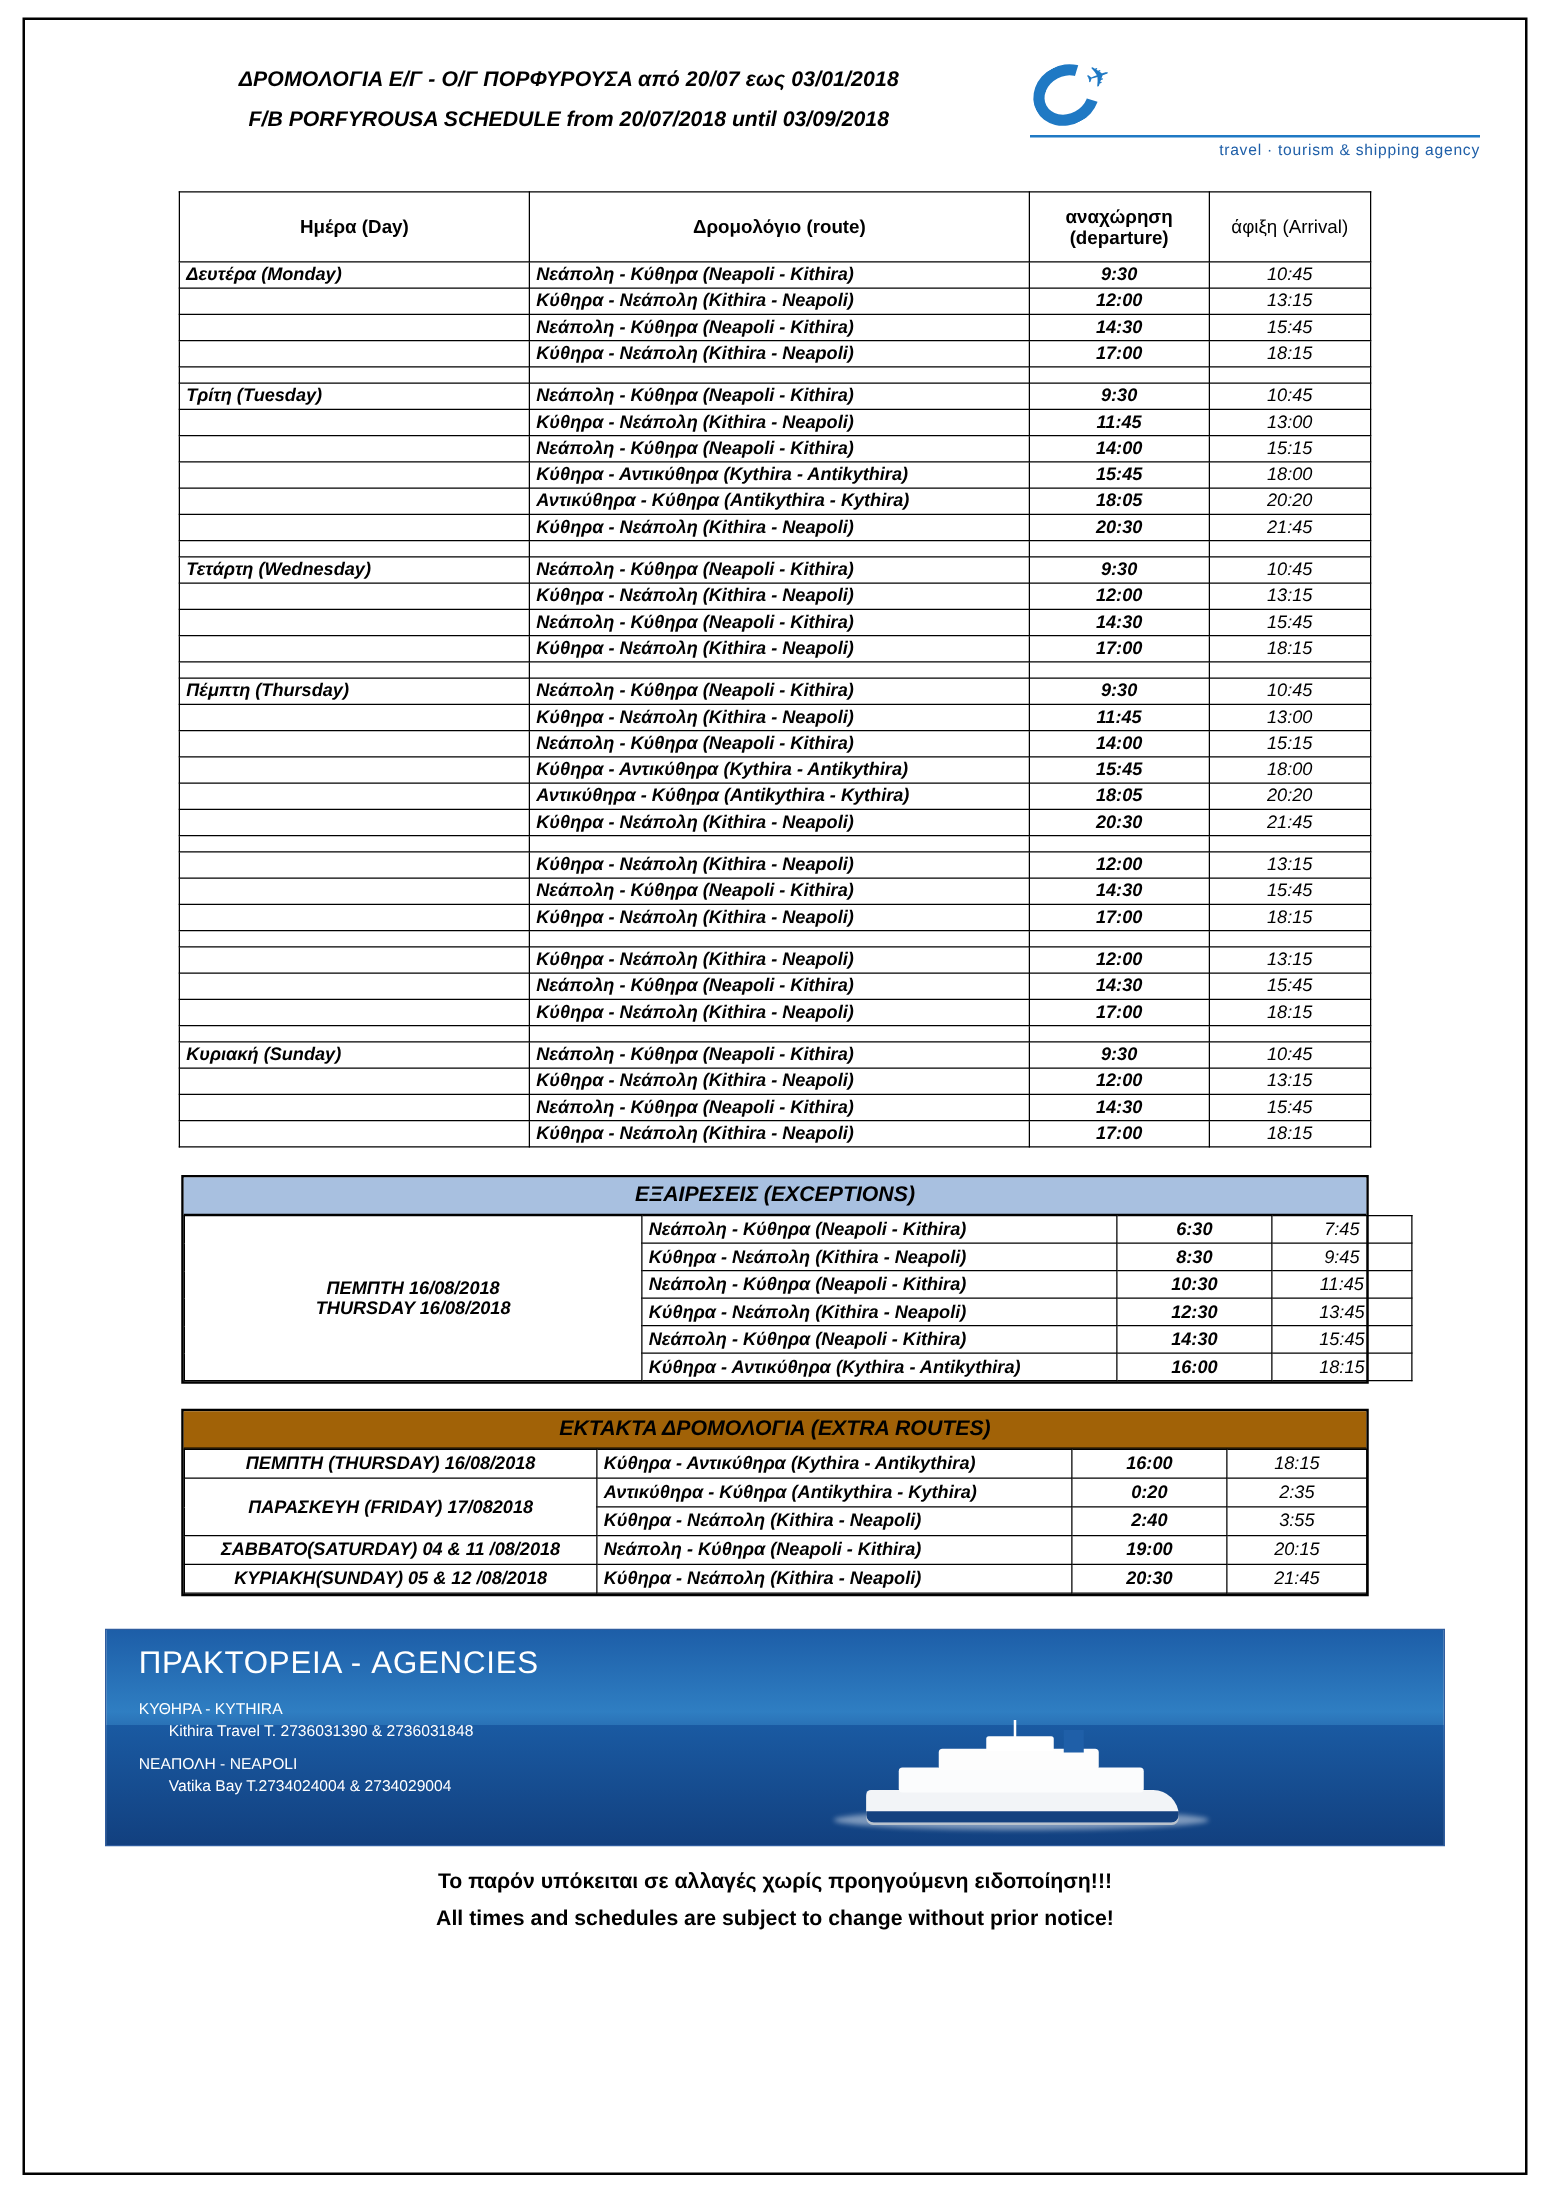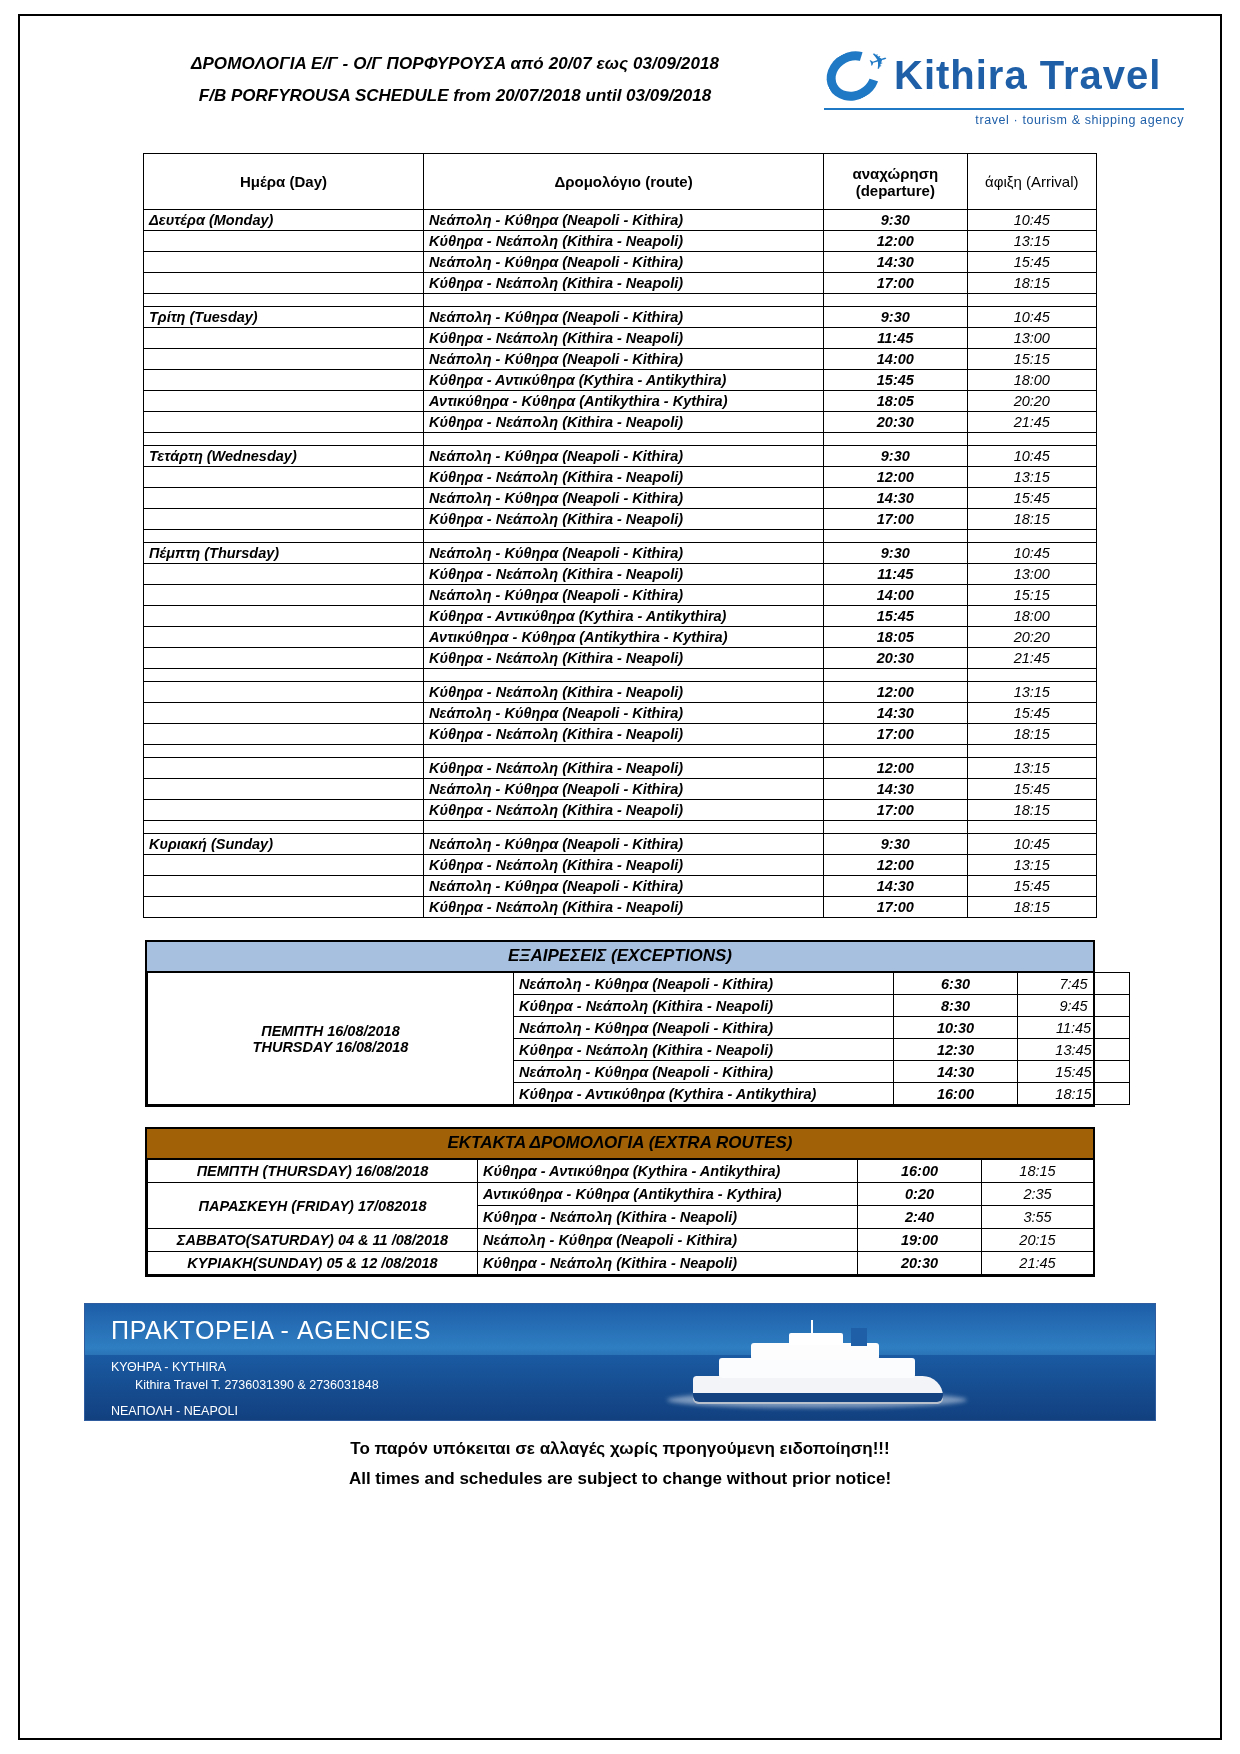--- a/index.html
+++ b/index.html
@@ -181,21 +181,21 @@
   table.extra td.x-day { text-align: center; font-size: 14.5px; }
   .x-day   { width: 330px; }
   .x-route { width: 380px; }
   .x-dep   { width: 124px; text-align: center; }
   .x-arr   { width: 112px; text-align: center; font-weight: normal !important; }
 
   
   .banner {
     margin: 26px auto 16px auto;
     width: 1072px;
-    height: 118px;
+    height: 174px;
     position: relative;
     border: 1px solid #2f5c9e;
     overflow: hidden;
     background: linear-gradient(180deg,#1d5ea8 0%,#2f7ec2 38%,#1a4f94 62%,#0f3d79 100%);
   }
   .banner .sea {
     position: absolute; left: 0; right: 0; bottom: 0; height: 56%;
     background: linear-gradient(180deg,#1a5aa2 0%,#12407f 100%);
   }
   .banner-head {
@@ -281,30 +281,29 @@
 </style>
 </head>
 <body>
 
 <div class="page-border"></div>
 
 <div class="inner">
 
   <div class="header">
     <div class="header-titles">
-      <div class="line1">ΔΡΟΜΟΛΟΓΙΑ Ε/Γ - Ο/Γ ΠΟΡΦΥΡΟΥΣΑ από 20/07 εως 03/09/2018</div>
+      <div class="line1">ΔΡΟΜΟΛΟΓΙΑ Ε/Γ - Ο/Γ ΠΟΡΦΥΡΟΥΣΑ από 20/07 εως 03/01/2018</div>
       <div class="line2">F/B PORFYROUSA SCHEDULE from 20/07/2018 until 03/09/2018</div>
     </div>
     <div class="logo">
       <div class="logo-row">
         <div class="logo-mark">
           <div class="swoosh"></div>
           <div class="plane">✈</div>
         </div>
-        <div class="logo-text">Kithira Travel</div>
       </div>
       <div class="logo-sub">travel · tourism &amp; shipping agency</div>
     </div>
   </div>
 
   <div class="main-table-wrap">
     <table class="sched">
       <thead>
         <tr>
           <th class="c-day">Ημέρα (Day)</th>

